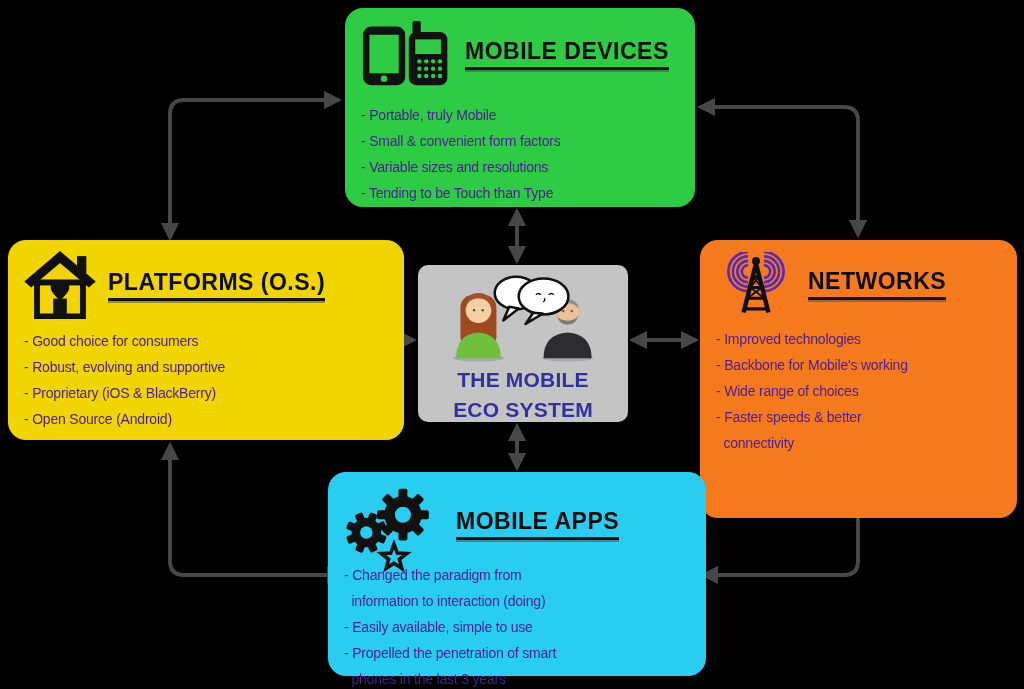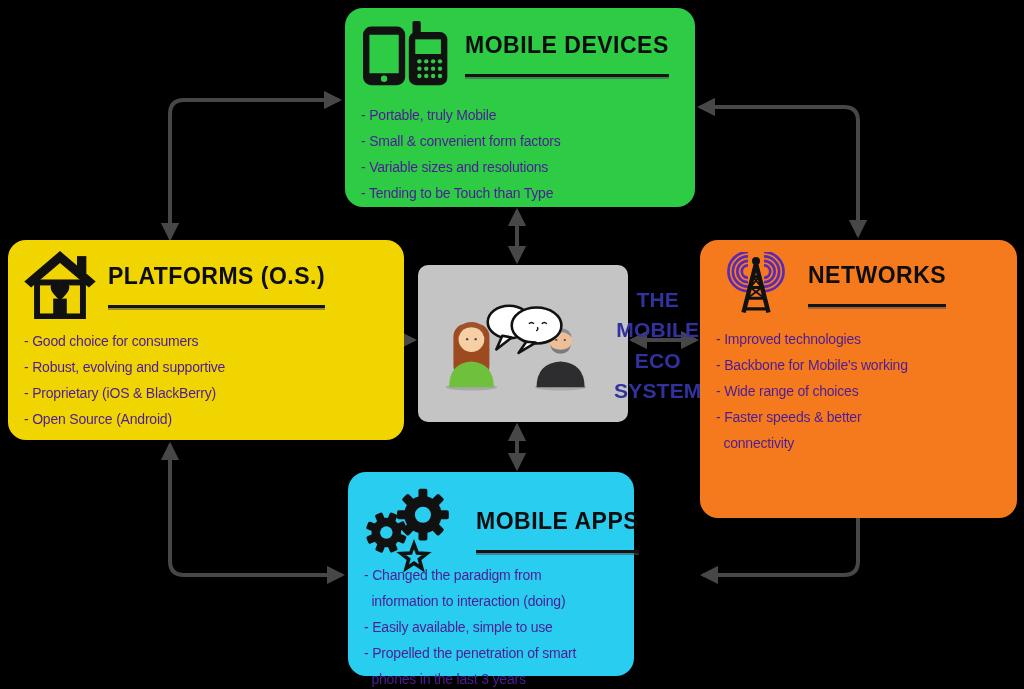--- a/index.html
+++ b/index.html
@@ -9,37 +9,37 @@
   *{margin:0;padding:0;box-sizing:border-box}
   html,body{width:1024px;height:689px;overflow:hidden}
   body{background:var(--bg);font-family:"Liberation Sans",sans-serif}
   .canvas{position:relative;width:1024px;height:689px}
   .arrows{position:absolute;inset:0;pointer-events:none}
   .arrows path.link{fill:none;stroke:var(--arrow);stroke-width:4}
   .box{position:absolute;border-radius:18px;padding:10px 16px;color:var(--ink)}
   .box.green{left:345px;top:8px;width:350px;height:199px;background:var(--green)}
   .box.yellow{left:8px;top:240px;width:396px;height:200px;background:var(--yellow)}
   .box.orange{left:700px;top:240px;width:317px;height:278px;background:var(--orange)}
-  .box.cyan{left:348px;top:472px;width:286px;height:204px;background:var(--cyan)}
+  .box.cyan{left:328px;top:472px;width:378px;height:204px;background:var(--cyan)}
   .box-header{display:flex;align-items:center;gap:12px}
   .box-title{font-size:23px;font-weight:bold;letter-spacing:.5px;color:#0d0d0d;
              border-bottom:3px solid #151515;box-shadow:0 2px 0 0 rgba(80,80,80,.55);
-             padding-bottom:15px;white-space:nowrap}
+             padding-bottom:2px;white-space:nowrap}
   .bullets{margin-top:8px;font-size:14px;line-height:26px;color:#4c1d95;letter-spacing:-.2px}
   .bullet{white-space:pre-line}
   .green .box-header{height:72px}
   .green .bullets{margin-top:12px}
   .yellow .box-header{height:70px}
   .orange .box-header{height:68px}
   .cyan .box-header{height:64px;align-items:flex-start}
   .cyan .box-header .box-title{margin-top:26px}
   .cyan .icon{margin-top:2px}
   .cyan .bullets{margin-top:16px}
   .center-box{position:absolute;left:418px;top:265px;width:210px;height:157px;
-              background:var(--gray);border-radius:10px;display:flex;
+              background:var(--gray);border-radius:10px;display:flex;flex-direction:column;
               align-items:center;justify-content:flex-start;padding-top:4px}
   .center-title{margin-top:0;text-align:center;font-weight:bold;font-size:21px;
                 line-height:1.45;color:var(--navy);white-space:pre-line;letter-spacing:.2px}
   .icon{flex:0 0 auto}
 </style>
 </head>
 <body>
 
 <div class="canvas">
 

